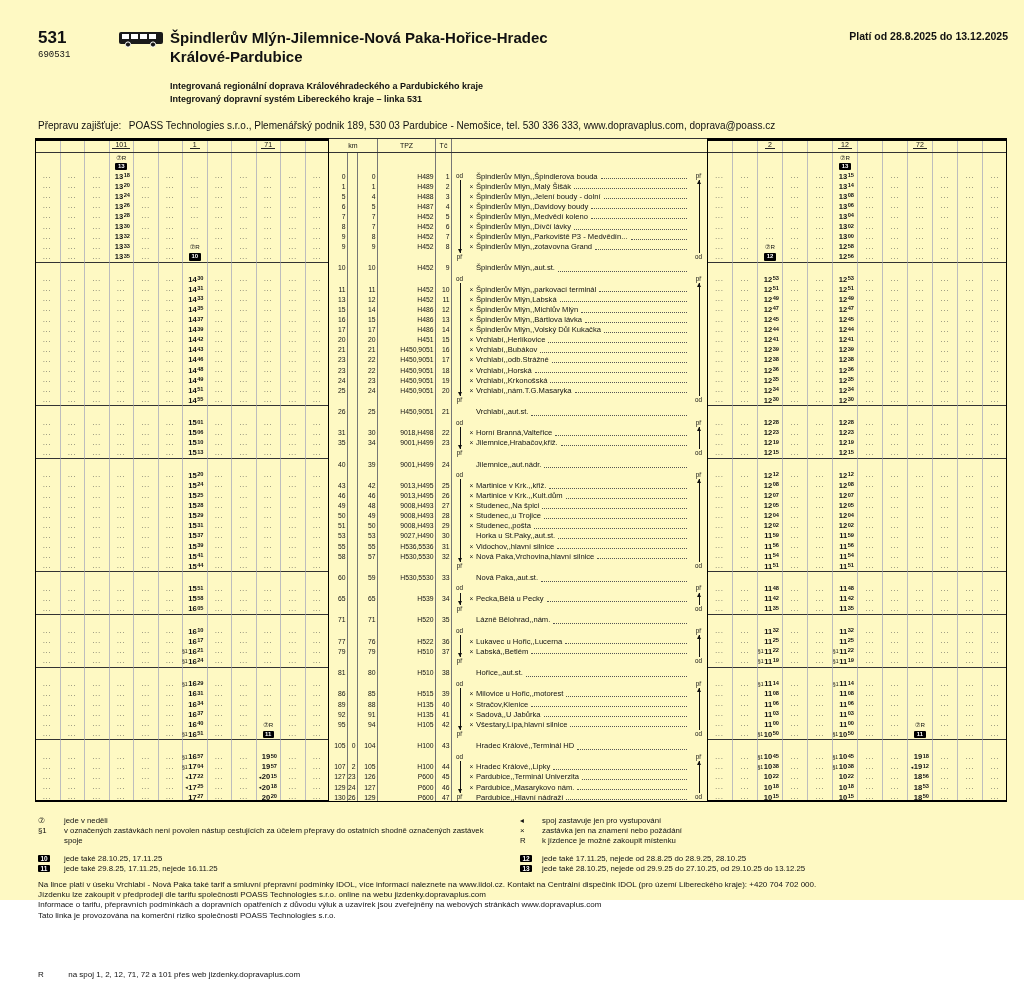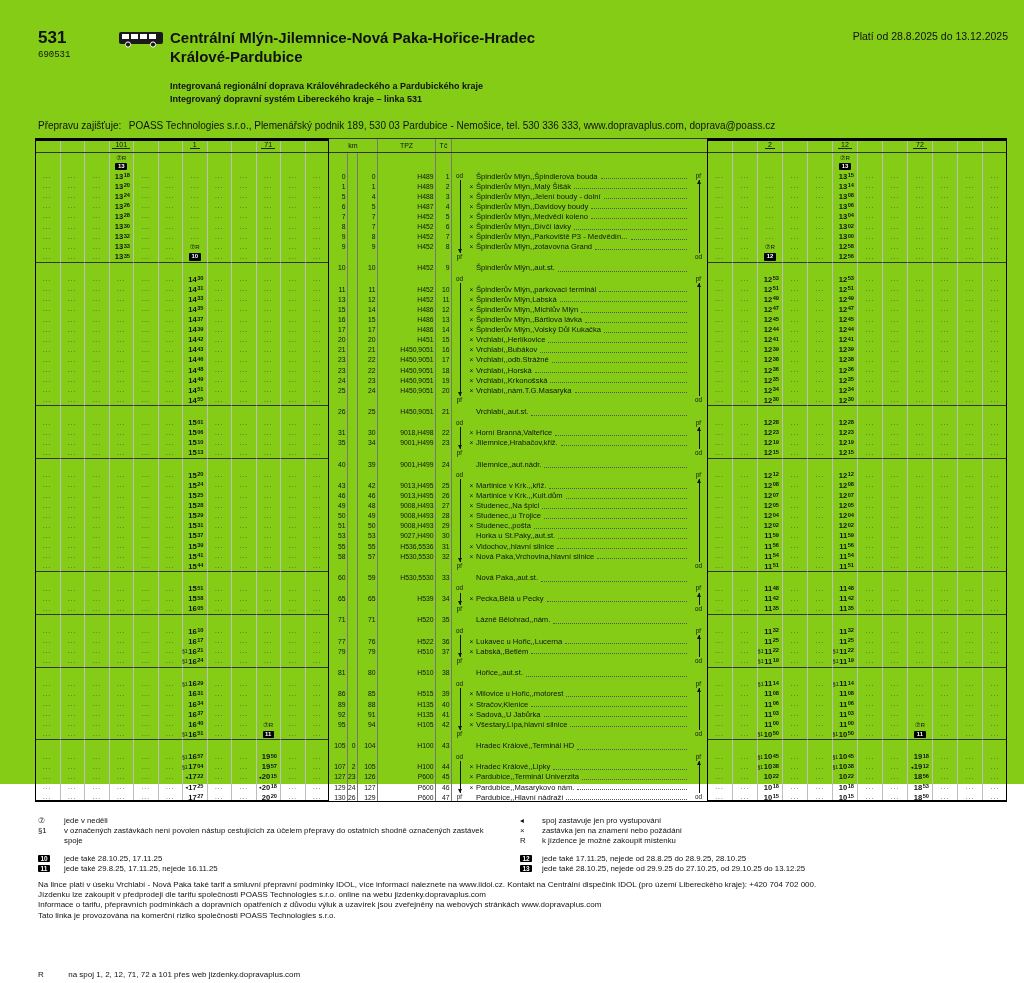--- a/index.html
+++ b/index.html
@@ -1,24 +1,24 @@
 <!DOCTYPE html>
 <html><head>
 <meta charset="utf-8">
 <style>
   html,body{margin:0;padding:0;background:#fff;width:1024px;height:983px;overflow:hidden;
     font-family:"Liberation Sans", sans-serif;color:#111;-webkit-font-smoothing:antialiased;}
-  .sheet{position:relative;width:1024px;height:784px;background:#84cc16;}
+  .sheet{position:relative;width:1024px;height:900px;background:#fef9c3;}
 
   
   .line-no{position:absolute;left:38px;top:28px;font-size:17px;font-weight:bold;}
   .line-code{position:absolute;left:38px;top:50px;font-size:9px;font-family:Liberation Mono, monospace;}
   .bus-icon{position:absolute;left:118px;top:31px;}
   .title{position:absolute;left:170px;top:28px;font-size:15px;font-weight:bold;line-height:19px;width:560px;}
-  .validity{position:absolute;right:16px;top:30px;font-size:10.5px;font-weight:normal;margin-left:28px;}
+  .validity{position:absolute;right:16px;top:30px;font-size:10.5px;font-weight:bold;margin-left:28px;}
   .subtitles{position:absolute;left:170px;top:80px;font-size:9px;font-weight:bold;line-height:12.5px;}
   .operator{position:absolute;left:38px;top:120px;font-size:10px;}
   .operator .lbl{display:inline-block;width:88px;}
 
   
   .timetable{position:absolute;left:35px;top:138px;width:972px;}
   .row{display:flex;position:relative;}
   .c{box-sizing:border-box;flex:none;display:flex;align-items:center;justify-content:center;
      white-space:nowrap;height:auto;overflow:visible;}
   .hrow{height:14px;border-bottom:1px solid #333;}
@@ -95,21 +95,21 @@
       <rect x="4" y="3" width="7" height="5" fill="#fff"></rect>
       <rect x="13" y="3" width="7" height="5" fill="#fff"></rect>
       <rect x="22" y="3" width="7" height="5" fill="#fff"></rect>
       <rect x="31" y="3" width="7" height="5" fill="#fff"></rect>
       <circle cx="10" cy="13.5" r="2.6" fill="#1a1a1a" stroke="#fff" stroke-width="1"></circle>
       <circle cx="35" cy="13.5" r="2.6" fill="#1a1a1a" stroke="#fff" stroke-width="1"></circle>
     </svg>
   </div>
 
   <div class="title">
-    <div>Centrální Mlýn-Jilemnice-Nová Paka-Hořice-Hradec</div>
+    <div>Špindlerův Mlýn-Jilemnice-Nová Paka-Hořice-Hradec</div>
     <div>Králové-Pardubice</div>
   </div>
 
   <div class="validity">Platí od 28.8.2025 do 13.12.2025</div>
 
   <div class="subtitles">
     <div>Integrovaná regionální doprava Královéhradeckého a Pardubického kraje</div>
     <div>Integrovaný dopravní systém Libereckého kraje – linka 531</div>
   </div>
 

